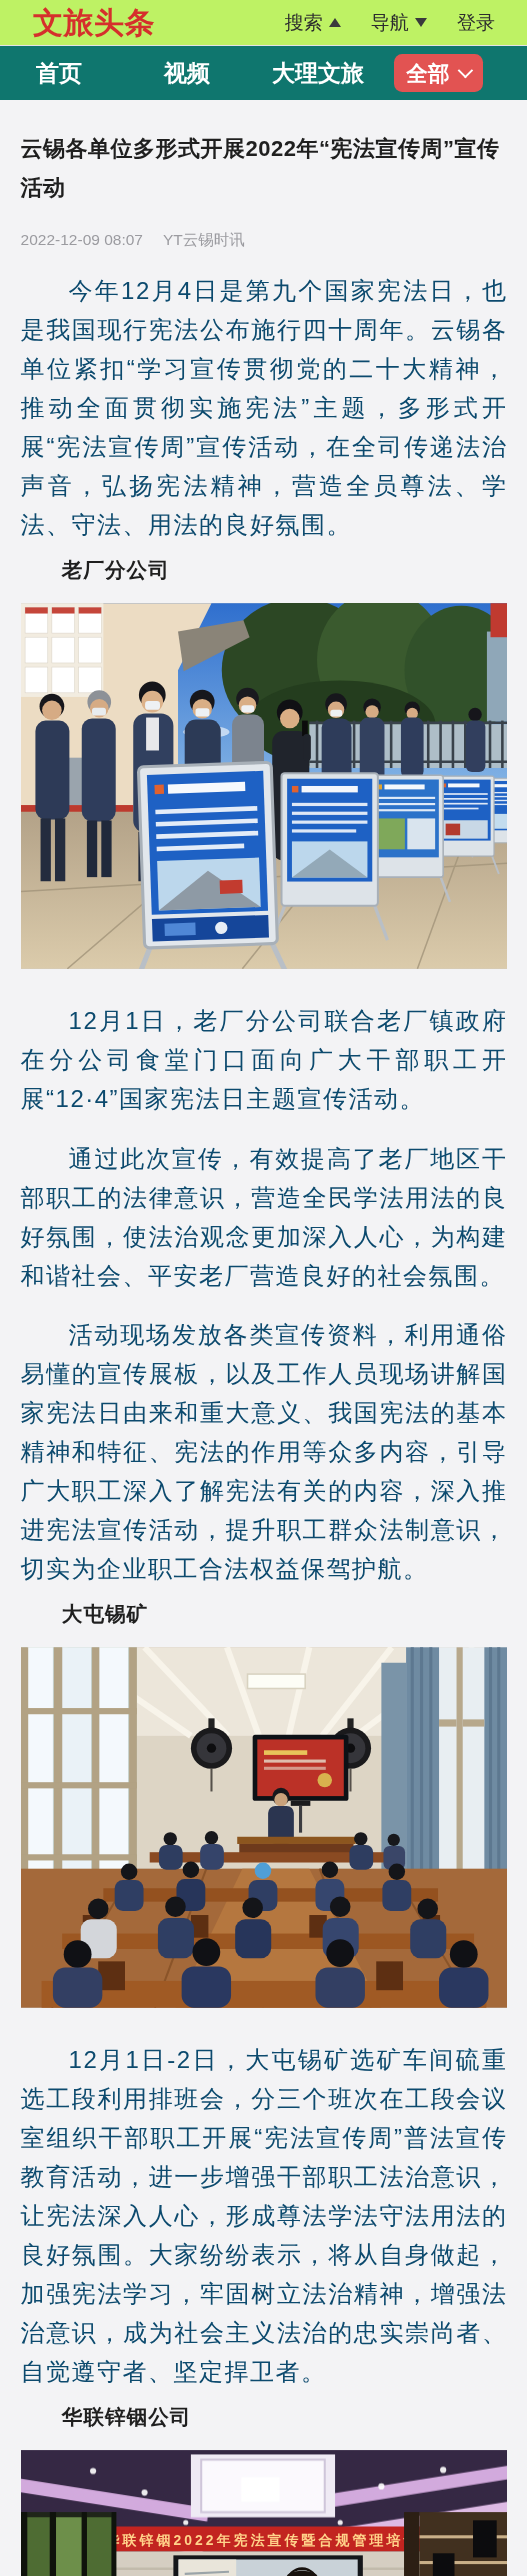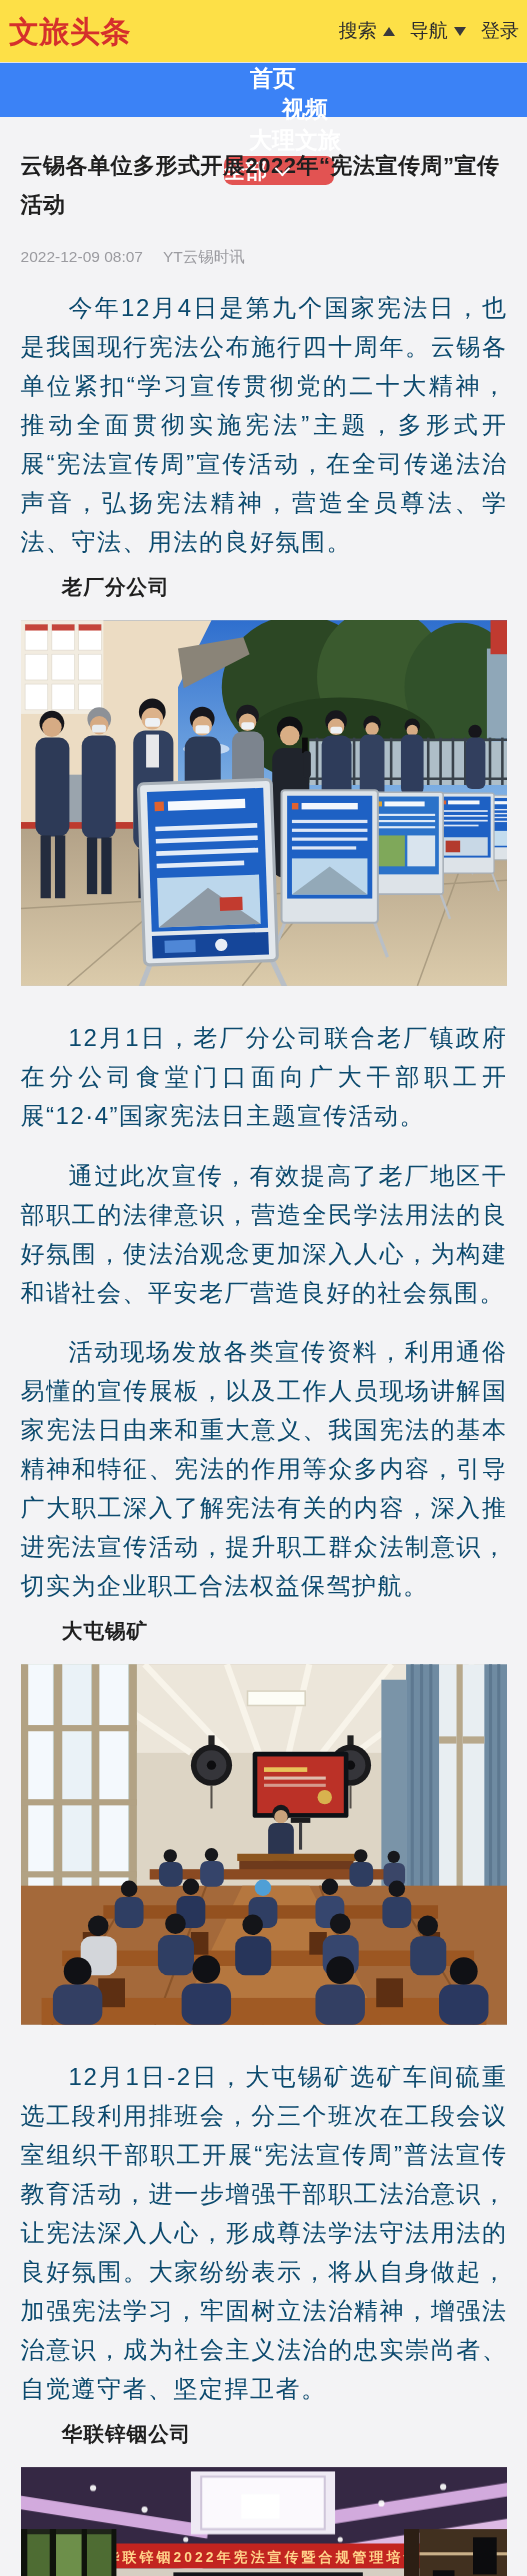--- a/index.html
+++ b/index.html
@@ -1,37 +1,37 @@
 <!DOCTYPE html>
 <html style="font-size:8.2px"><head>
 <meta charset="utf-8">
 <style>
   html,body{margin:0;padding:0;background:#e9e9eb;}
   .page{position:relative;width:528px;height:3115px;margin:0 auto;background:#f3f3f5;
         overflow:hidden;font-family:"Liberation Sans","DejaVu Sans",sans-serif;}
   
-  .topbar{height:63px;background:#fde047;display:flex;align-items:center;
-          justify-content:space-between;padding:0 9px;box-sizing:border-box;
+  .topbar{height:46px;background:#bef264;display:flex;align-items:center;
+          justify-content:space-between;padding:0 33px;box-sizing:border-box;
           border-bottom:0.5px solid #e3e3e6;}
   .brand{color:#d5302c;font-size:30px;font-weight:bold;letter-spacing:0.5px;line-height:47px;cursor:pointer;}
-  .top-actions{display:flex;align-items:center;gap:15px;font-size:19px;color:#2c2c2e;}
+  .top-actions{display:flex;align-items:center;gap:30px;font-size:19px;color:#2c2c2e;}
   .action{display:flex;align-items:center;cursor:pointer;}
   .tri{display:inline-block;width:0;height:0;border-left:6.7px solid transparent;
        border-right:6.7px solid transparent;margin-left:6.2px;}
   .tri.up{border-bottom:9.3px solid #3a3a3c;}
   .tri.down{border-top:9.3px solid #3a3a3c;}
   
-  .mainnav{height:54px;background:#3b82f6;display:flex;align-items:center;
-           padding:0 18px;box-sizing:border-box;flex-direction:column;}
+  .mainnav{height:54px;background:#0f766e;display:flex;align-items:center;
+           padding:0 18px;box-sizing:border-box;}
   .nav-item{color:#ffffff;font-size:23px;font-weight:bold;cursor:pointer;text-decoration:none;}
   .nav-item.n0{margin-left:18px;}
   .nav-item.n1{margin-left:82px;text-align:right;}
   .nav-item.n2{margin-left:62px;}
-  .filter-btn{margin-left:30px;width:110px;height:38px;background:#e25352;border-radius:8.2px;
-              display:flex;align-items:center;cursor:pointer;}
+  .filter-btn{margin-left:30px;width:89px;height:38px;background:#e25352;border-radius:8.2px;
+              display:flex;align-items:center;justify-content:center;cursor:pointer;}
   .filter-btn span{color:#ffffff;font-size:21.6px;font-weight:bold;}
   .chev{display:inline-block;width:8.8px;height:8.8px;border-right:2.1px solid #ffffff;
         border-bottom:2.1px solid #ffffff;transform:rotate(45deg);margin-left:10.3px;margin-top:-5.2px;}
   
   .content{padding:0 20.6px;}
   h1.title{margin:29px 0 0;font-size:22px;line-height:39px;color:#1f1f1f;
            font-weight:bold;letter-spacing:0.5px;}
   .meta{margin:23px 0 0;font-size:15.5px;color:#9b9ba0;display:flex;gap:20px;line-height:20.6px;}
   p.body-p{margin:20.6px 0 0;font-size:24px;line-height:39px;color:#0c4a6e;
            letter-spacing:1.5px;text-indent:2em;text-align:justify;}

